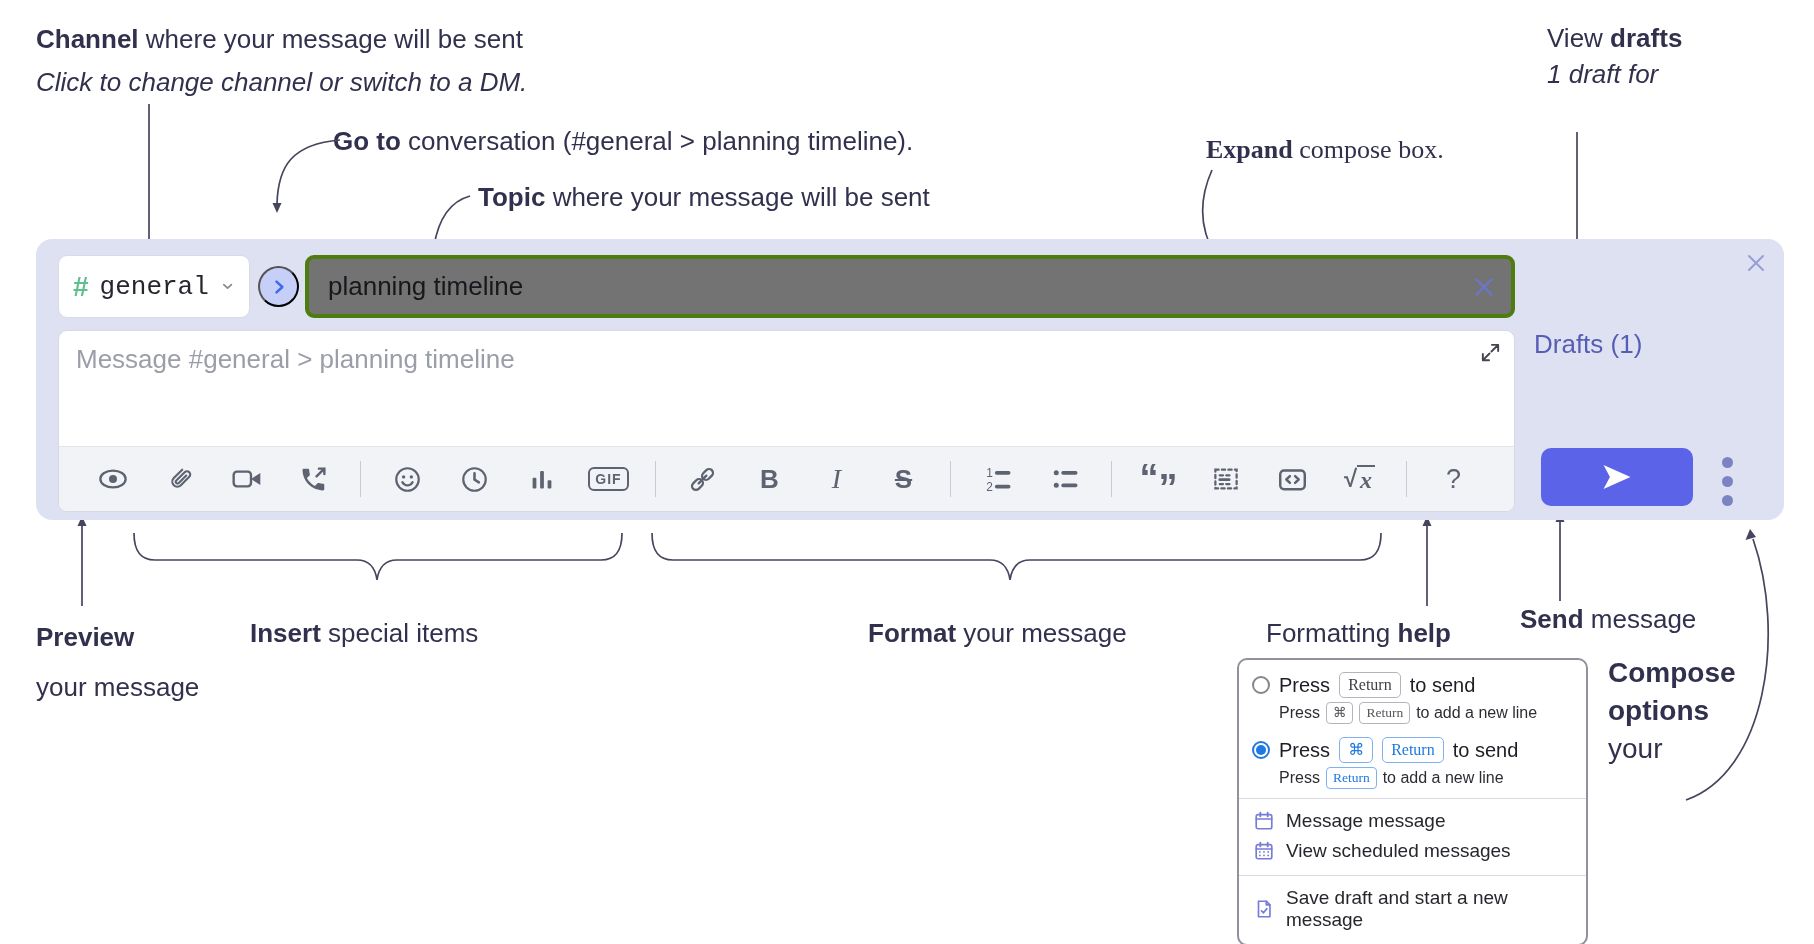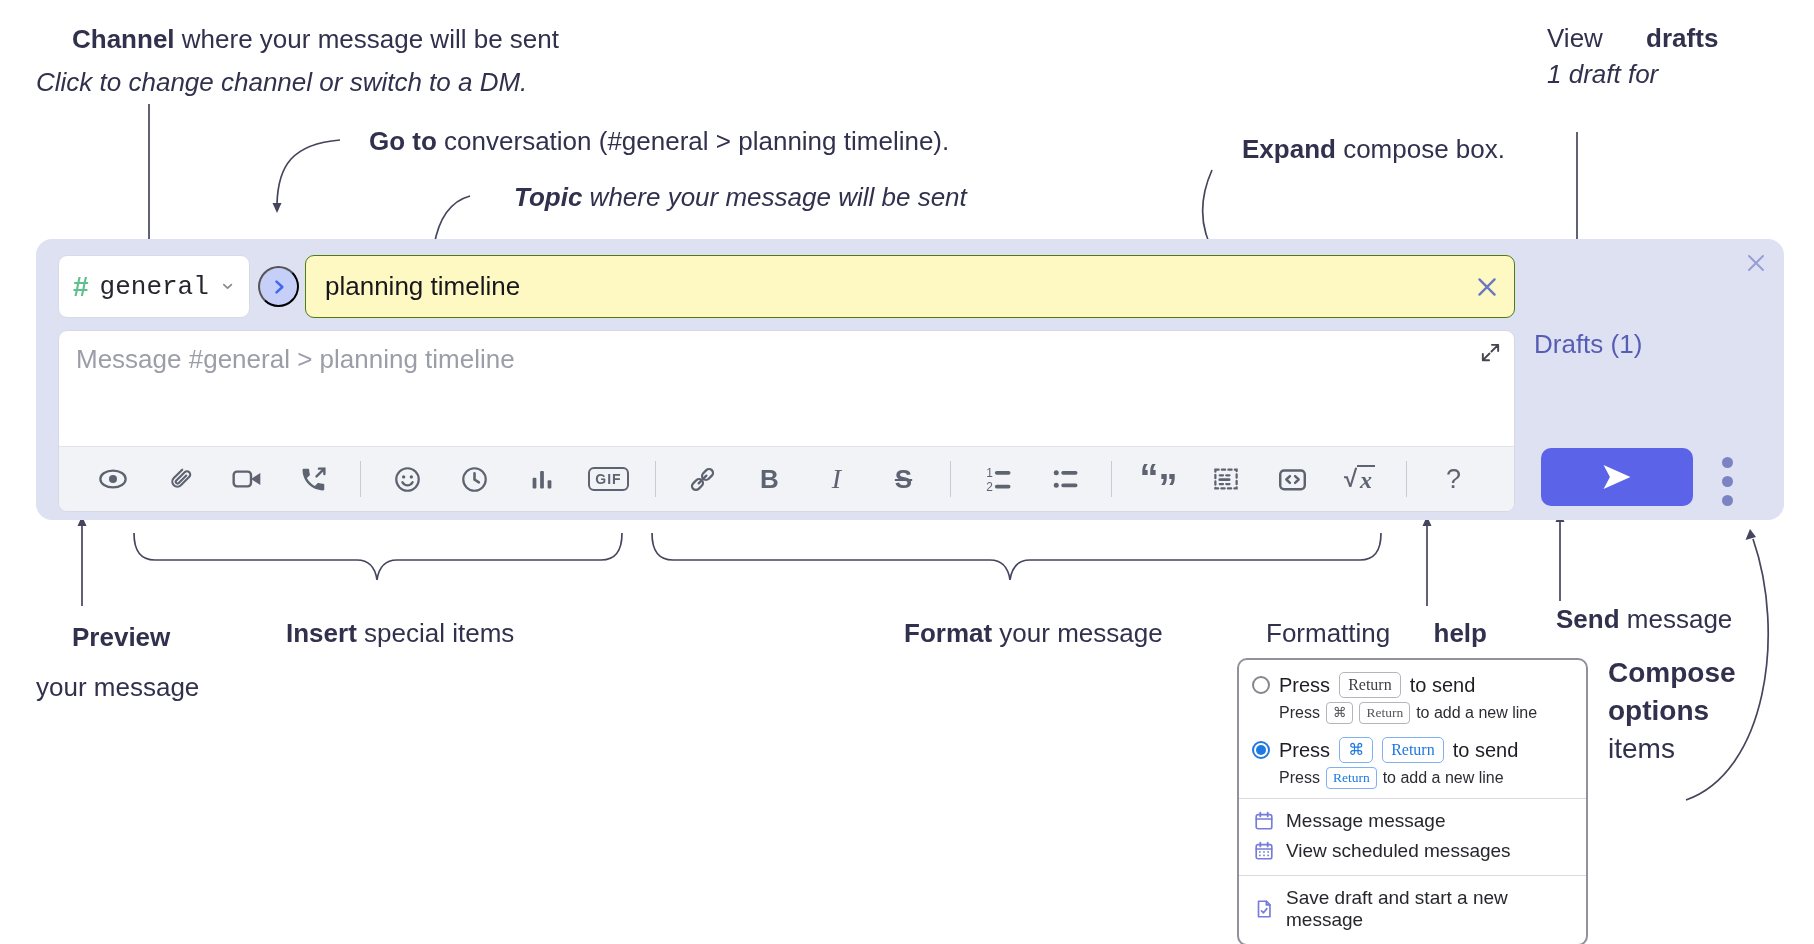--- a/index.html
+++ b/index.html
@@ -1,26 +1,26 @@
 <!DOCTYPE html>
 <html><head>
 <meta charset="utf-8">
 <style>
   html,body{margin:0;padding:0;background:#fff;}
   .canvas{position:relative;width:1814px;height:944px;background:#ffffff;
     font-family:"Liberation Sans",sans-serif;overflow:hidden;color:#31314e;}
 
   
   .note{position:absolute;color:#31314e;font-size:26px;line-height:43px;white-space:nowrap;}
-  .note b{font-weight:700;margin-left:36px;}
+  .note b{font-weight:700;}
   .note .it{font-style:italic;}
   #note-channel{left:36px;top:18px;}
   #note-goto{left:333px;top:120px;}
-  #note-topic{left:478px;top:176px;font-style:italic;}
-  #note-expand{left:1206px;top:128px;}
+  #note-topic{left:478px;top:176px;}
+  #note-expand{left:1206px;top:128px;font-family:Liberation Serif, serif;}
   #note-drafts{left:1547px;top:20px;line-height:36px;}
   #note-preview{left:36px;top:612px;line-height:50px;}
   #note-insert{left:250px;top:612px;}
   #note-format{left:868px;top:612px;}
   #note-help{left:1266px;top:612px;}
   #note-send{left:1520px;top:598px;}
   #note-compose{left:1608px;top:654px;font-size:28px;line-height:38px;}
   #note-compose .bl{font-weight:700;}
 
   
@@ -32,22 +32,22 @@
   .panel{position:absolute;left:36px;top:239px;width:1748px;height:281px;
     background:#dee1f1;border-radius:16px;}
   .chan-select{position:absolute;left:22px;top:16px;width:192px;height:63px;background:#fff;
     border:1px solid #d8dae6;border-radius:9px;display:flex;align-items:center;
     padding:0 14px;box-sizing:border-box;gap:11px;cursor:pointer;}
   .hash{color:#5fc08d;font-weight:700;font-size:28px;line-height:1;}
   .chan-name{font-size:26px;color:#26262e;font-family:Liberation Mono, monospace;}
   .chan-caret{margin-left:auto;color:#87878f;}
   .goto-btn{position:absolute;left:222px;top:27px;width:41px;height:41px;border-radius:50%;
     background:#c6cff7;display:flex;align-items:center;justify-content:center;cursor:pointer;}
-  .topic-box{position:absolute;left:269px;top:16px;width:1210px;height:63px;background:#fef9c3;
-    border:1px solid #4d7c0f;border-radius:9px;display:flex;align-items:center;
+  .topic-box{position:absolute;left:269px;top:16px;width:1210px;height:63px;background:#737373;
+    border:4px solid #4d7c0f;border-radius:9px;display:flex;align-items:center;
     padding:0 14px 0 17px;box-sizing:border-box;}
   .topic-input{flex:1;border:none;outline:none;font-family:inherit;font-size:26px;color:#17171c;
     background:transparent;}
   .topic-clear{background:none;border:none;padding:0;cursor:pointer;color:#6b77c4;
     display:flex;align-items:center;}
   .panel-close{position:absolute;right:16px;top:12px;background:none;border:none;padding:0;
     cursor:pointer;color:#989dd6;display:flex;}
 
   .msg-box{position:absolute;left:22px;top:91px;width:1457px;height:182px;background:#fff;
     border:1px solid #d6d8e4;border-radius:9px;box-sizing:border-box;overflow:hidden;
@@ -147,21 +147,21 @@
     <span>Formatting </span><b>help</b>
   </div>
 
   <div class="note" id="note-send">
     <b>Send</b><span> message</span>
   </div>
 
   <div class="note" id="note-compose">
     <div class="bl">Compose</div>
     <div class="bl">options</div>
-    <div>items</div>
+    <div>your</div>
   </div>
 
   <svg class="overlay" width="1814" height="944">
     <path d="M149 104 V249"></path>
     <polygon points="149,258 144.5,248 153.5,248"></polygon>
     <path d="M340 140 C292 144 278 166 277 204"></path>
     <polygon points="277,213 272.5,203 281.5,203"></polygon>
     <path d="M470 196 C448 202 438 222 434 246"></path>
     <polygon points="433,254 428.5,244 437.5,245"></polygon>
     <path d="M1212 170 C1172 260 1262 334 1452 350"></path>

